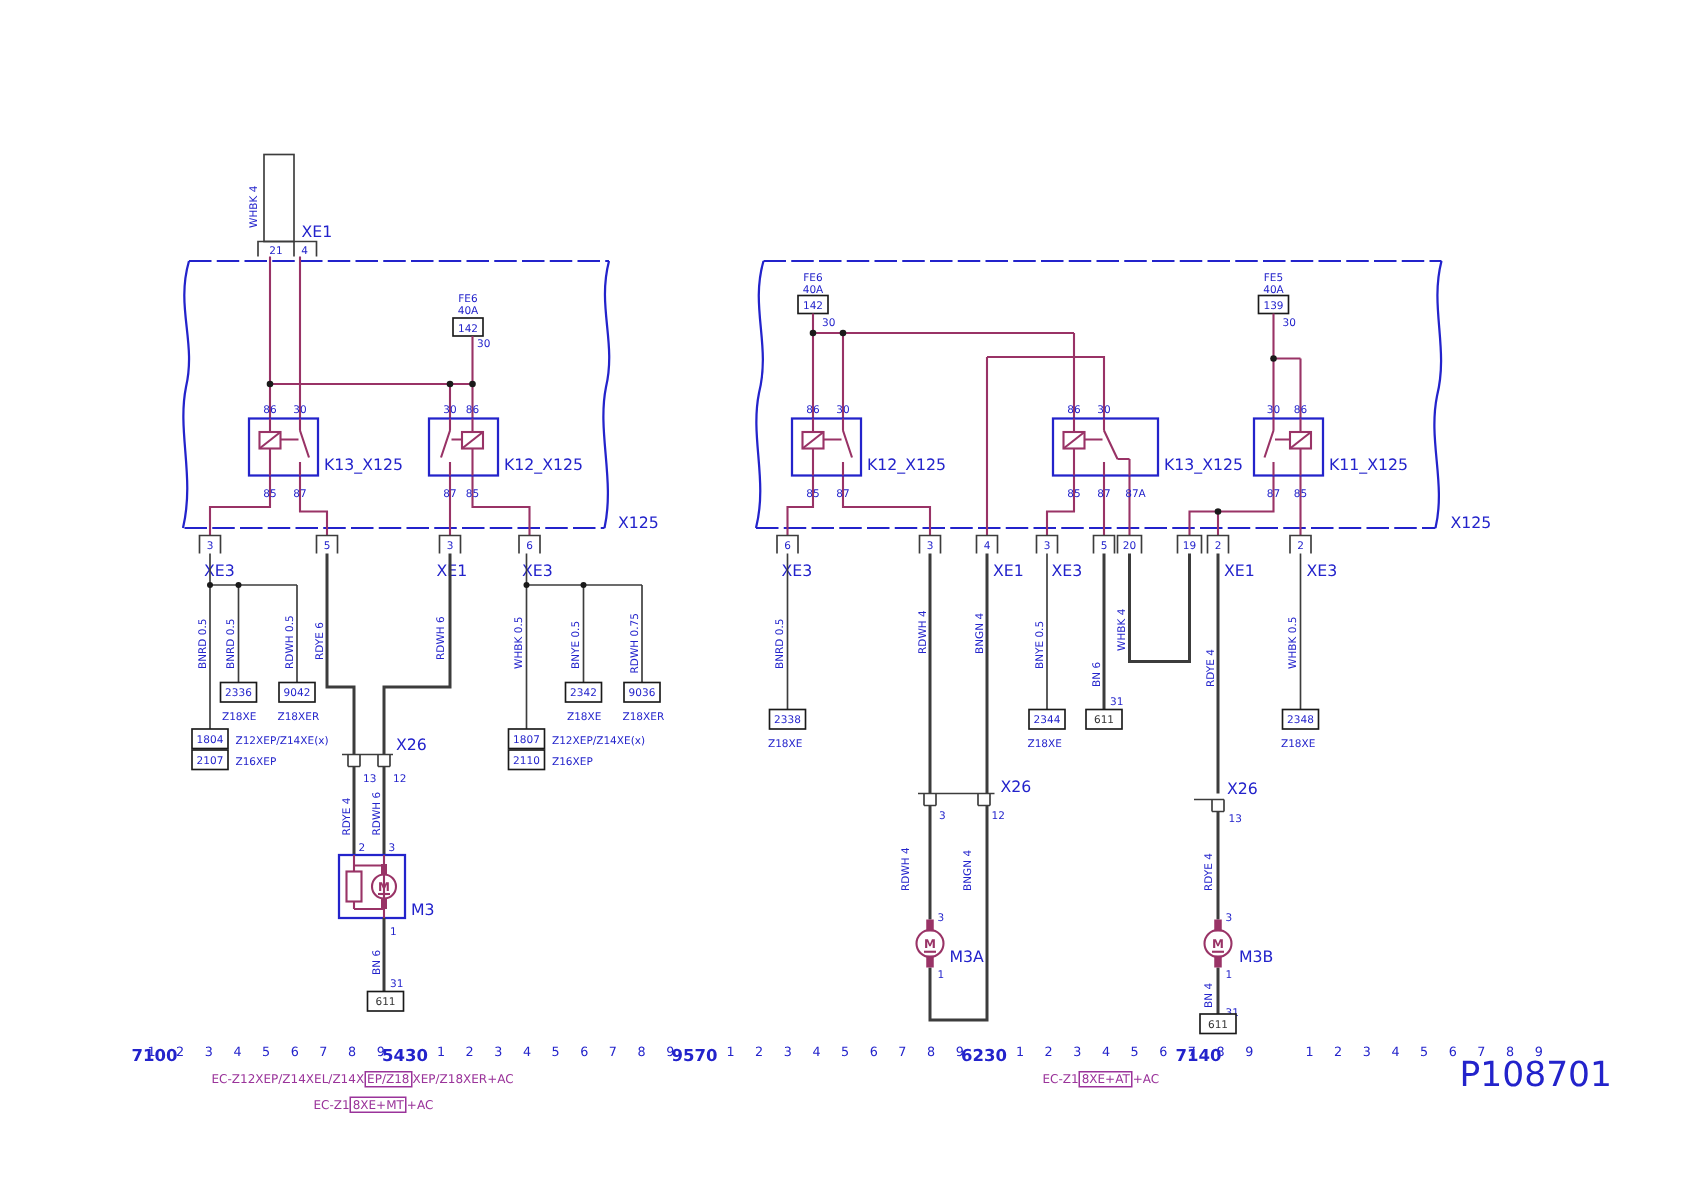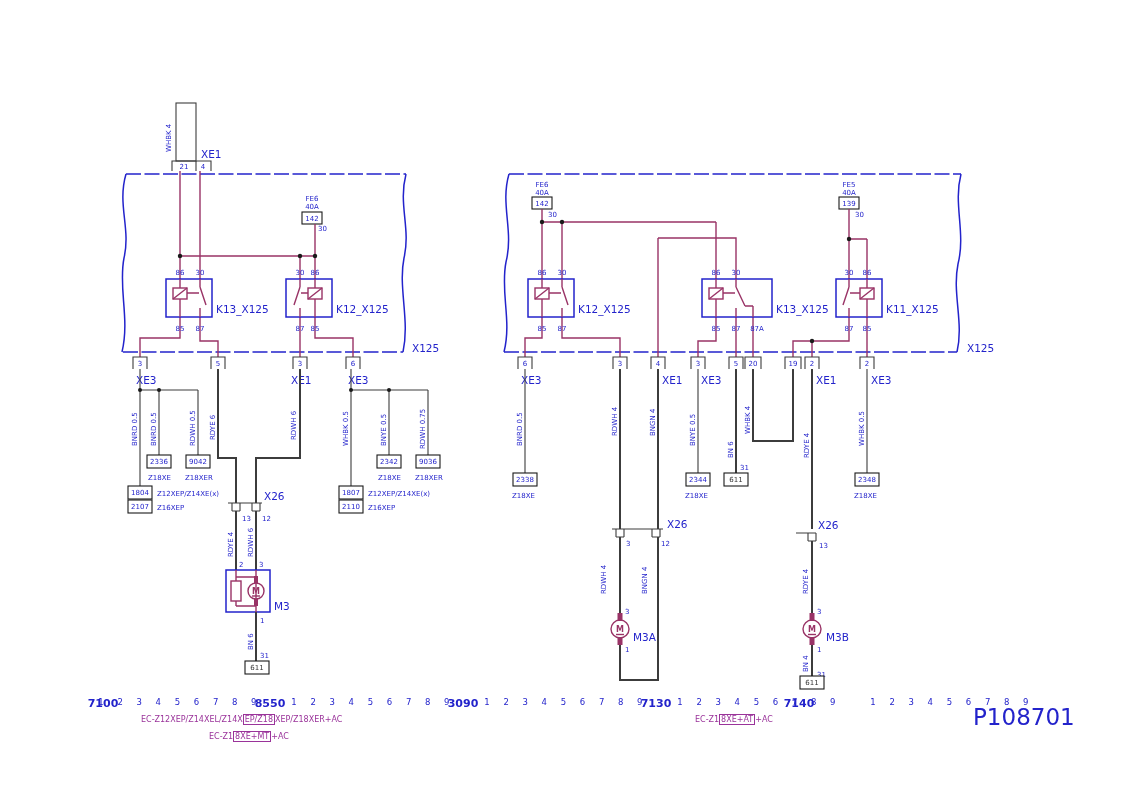--- a/index.html
+++ b/index.html
@@ -354,41 +354,41 @@
     <span class="maj" style="left: 77px; margin-left: 26px;">7100</span>
     <span class="min" style="left: 101px;">1</span>
     <span class="min" style="left: 120.1px;">2</span>
     <span class="min" style="left: 139.2px;">3</span>
     <span class="min" style="left: 158.3px;">4</span>
     <span class="min" style="left: 177.4px;">5</span>
     <span class="min" style="left: 196.5px;">6</span>
     <span class="min" style="left: 215.6px;">7</span>
     <span class="min" style="left: 234.7px;">8</span>
     <span class="min" style="left: 253.8px;">9</span>
-    <span class="maj" style="left: 270px;">8550</span>
+    <span class="maj" style="left: 270px;">5430</span>
     <span class="min" style="left: 294px;">1</span>
     <span class="min" style="left: 313.1px;">2</span>
     <span class="min" style="left: 332.2px;">3</span>
     <span class="min" style="left: 351.3px;">4</span>
     <span class="min" style="left: 370.4px;">5</span>
     <span class="min" style="left: 389.5px;">6</span>
     <span class="min" style="left: 408.6px;">7</span>
     <span class="min" style="left: 427.7px;">8</span>
     <span class="min" style="left: 446.8px;">9</span>
-    <span class="maj" style="left: 463px;">3090</span>
+    <span class="maj" style="left: 463px;">9570</span>
     <span class="min" style="left: 487px;">1</span>
     <span class="min" style="left: 506.1px;">2</span>
     <span class="min" style="left: 525.2px;">3</span>
     <span class="min" style="left: 544.3px;">4</span>
     <span class="min" style="left: 563.4px;">5</span>
     <span class="min" style="left: 582.5px;">6</span>
     <span class="min" style="left: 601.6px;">7</span>
     <span class="min" style="left: 620.7px;">8</span>
     <span class="min" style="left: 639.8px;">9</span>
-    <span class="maj" style="left: 656px;">7130</span>
+    <span class="maj" style="left: 656px;">6230</span>
     <span class="min" style="left: 680px;">1</span>
     <span class="min" style="left: 699.1px;">2</span>
     <span class="min" style="left: 718.2px;">3</span>
     <span class="min" style="left: 737.3px;">4</span>
     <span class="min" style="left: 756.4px;">5</span>
     <span class="min" style="left: 775.5px;">6</span>
     <span class="min" style="left: 794.6px;">7</span>
     <span class="min" style="left: 813.7px;">8</span>
     <span class="min" style="left: 832.8px;">9</span>
     <span class="maj" style="left: 799px;">7140</span>

